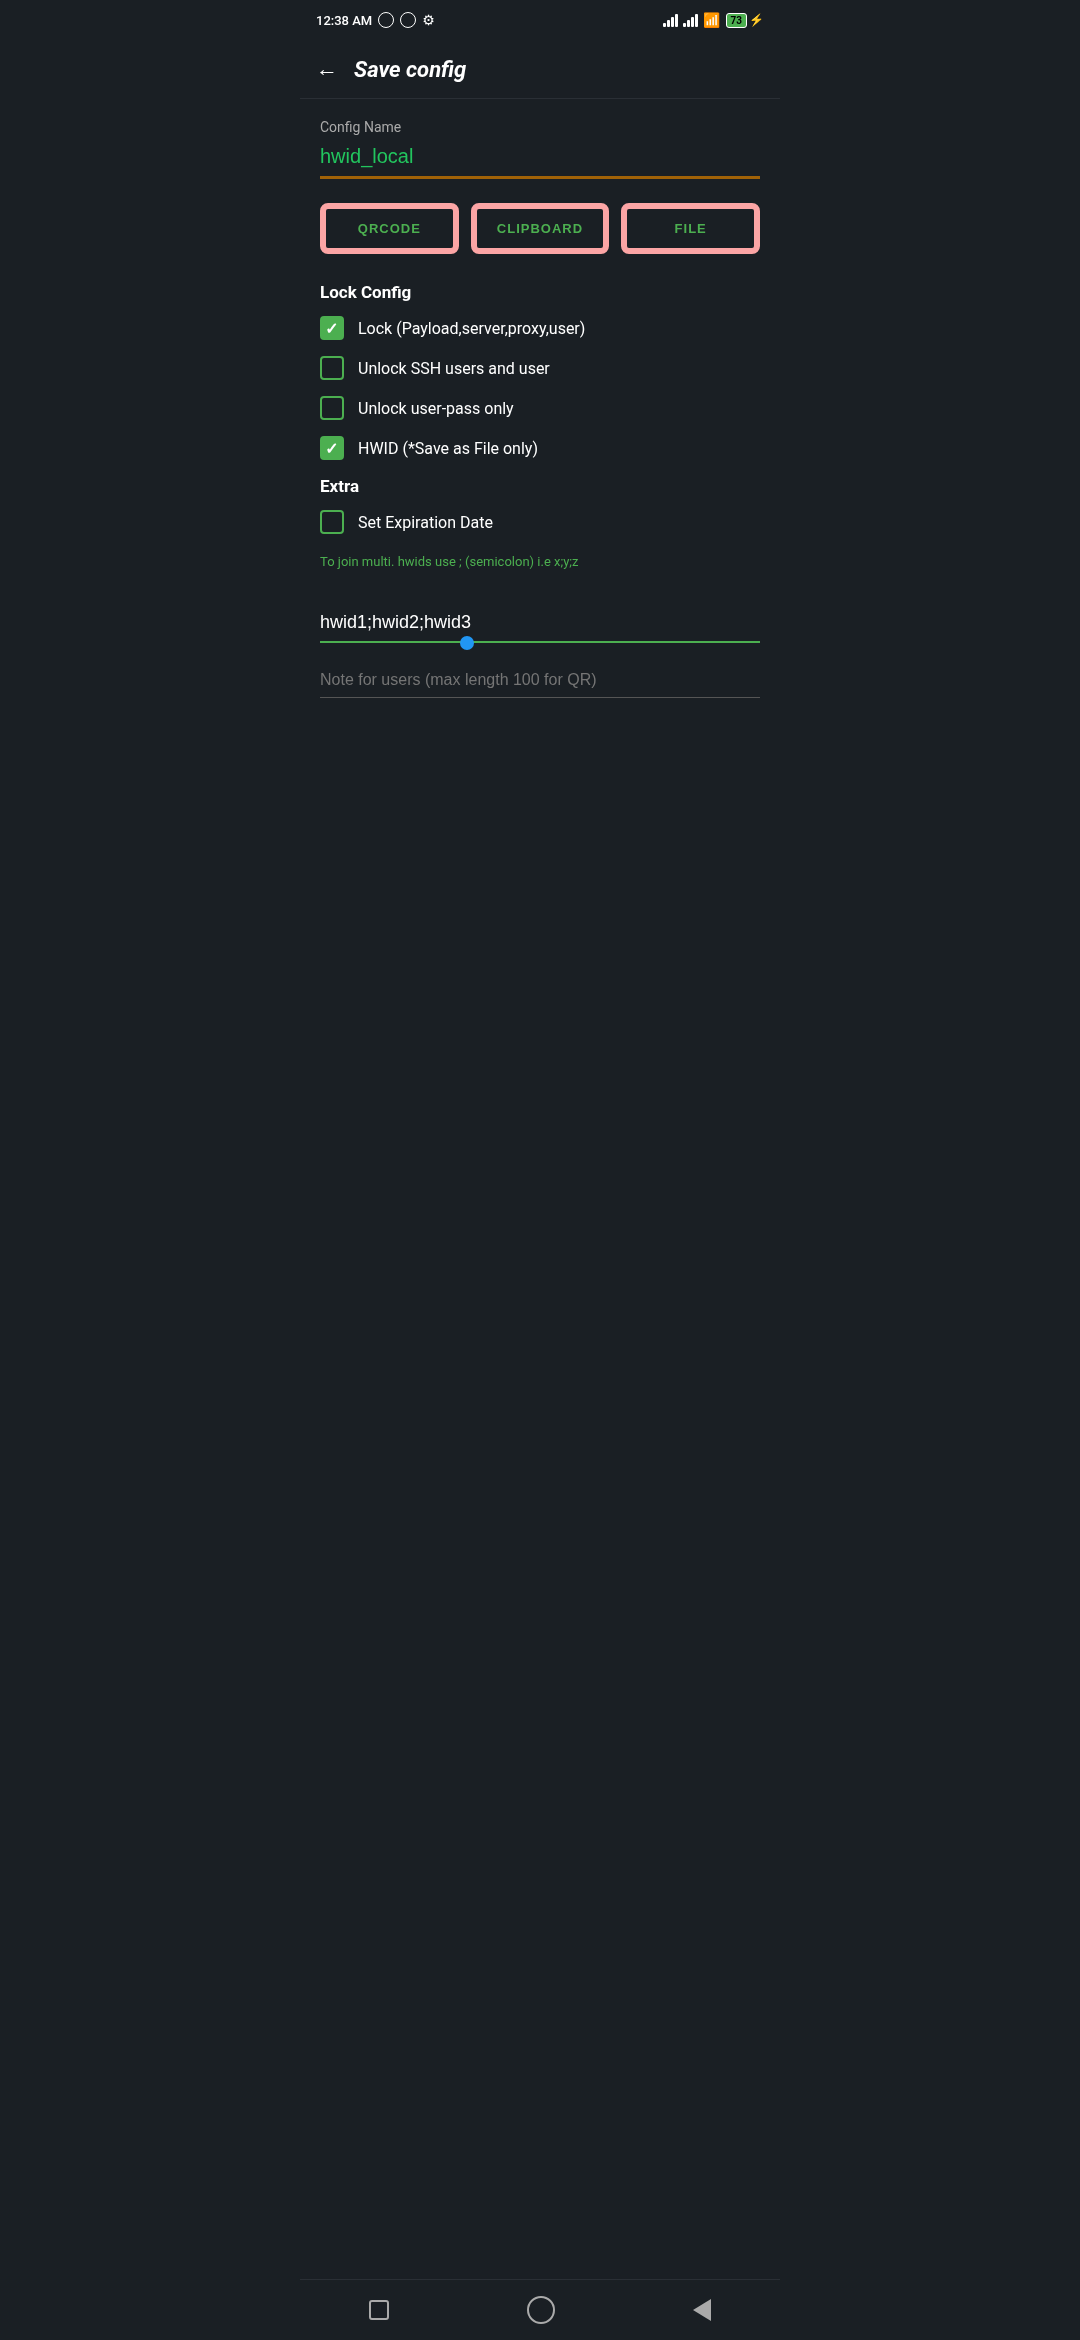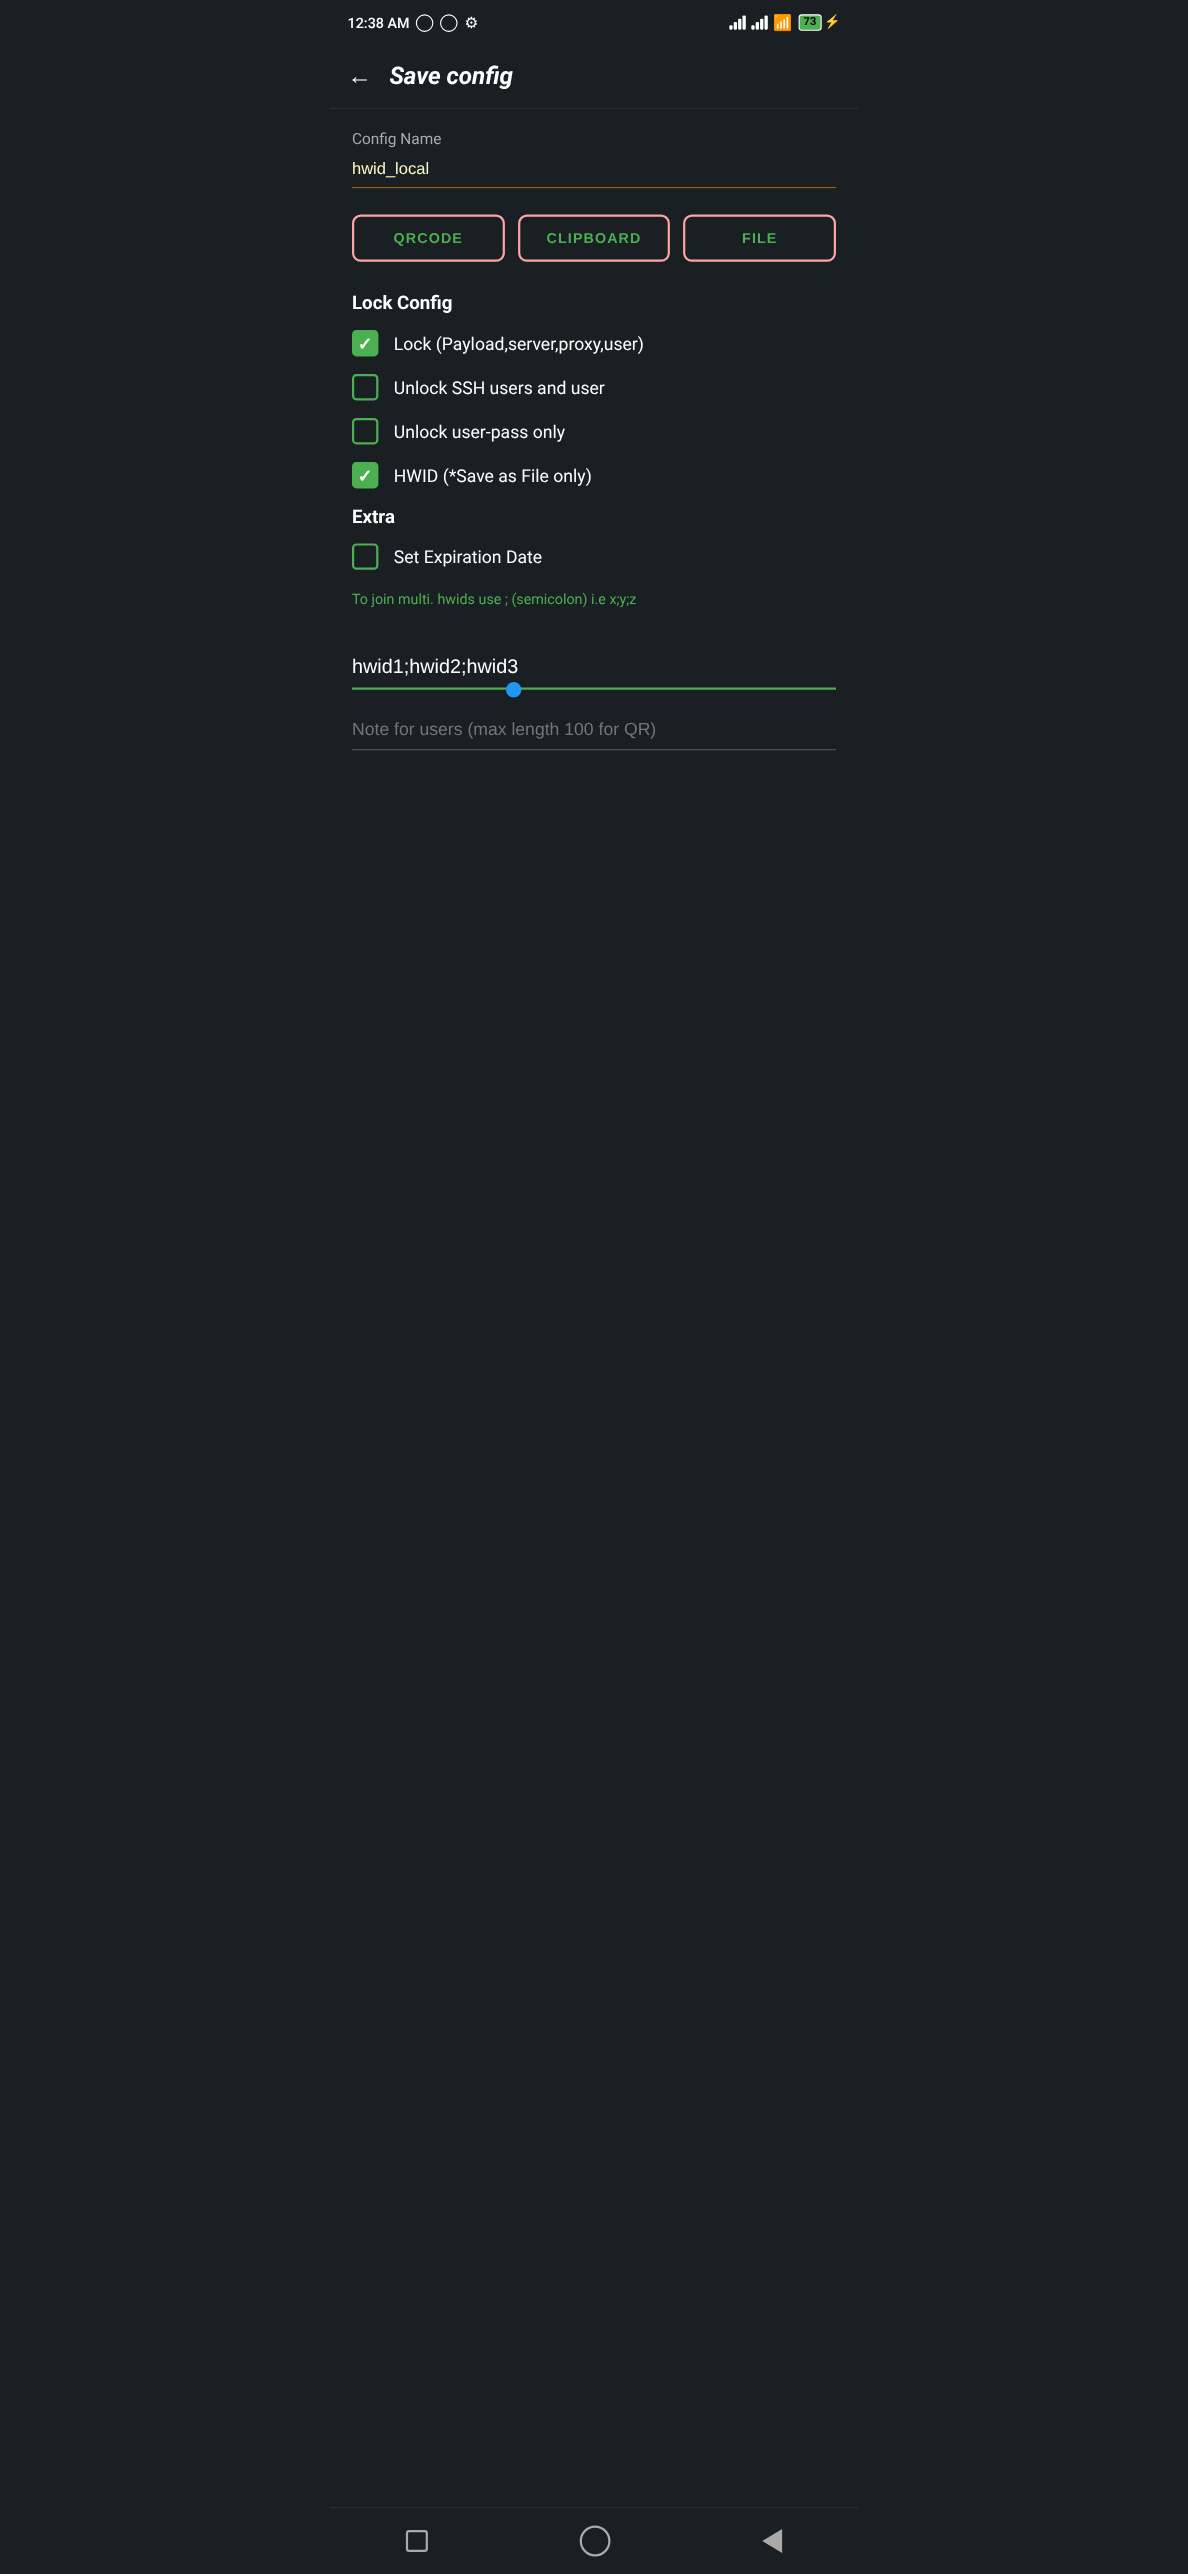--- a/index.html
+++ b/index.html
@@ -106,37 +106,37 @@
     .field-label {
       font-size: 14px;
       color: #aaaaaa;
       margin-bottom: 6px;
     }
 
     .text-input {
       width: 100%;
       background: transparent;
       border: none;
-      border-bottom: 1px solid #a16207;
-      color: #fef9c3;
-      font-size: 15px;
+      border-bottom: 3px solid #a16207;
+      color: #22c55e;
+      font-size: 20px;
       padding: 4px 0 8px 0;
       outline: none;
       margin-bottom: 24px;
     }
 
     .button-row {
       display: flex;
       gap: 12px;
       margin-bottom: 28px;
     }
 
     .outline-btn {
       flex: 1;
-      border: 2px solid #fca5a5;
+      border: 6px solid #fca5a5;
       background: transparent;
       color: #4caf50;
       font-size: 13px;
       font-weight: bold;
       padding: 12px 6px;
       border-radius: 8px;
       letter-spacing: 1px;
       cursor: pointer;
       text-align: center;
     }

